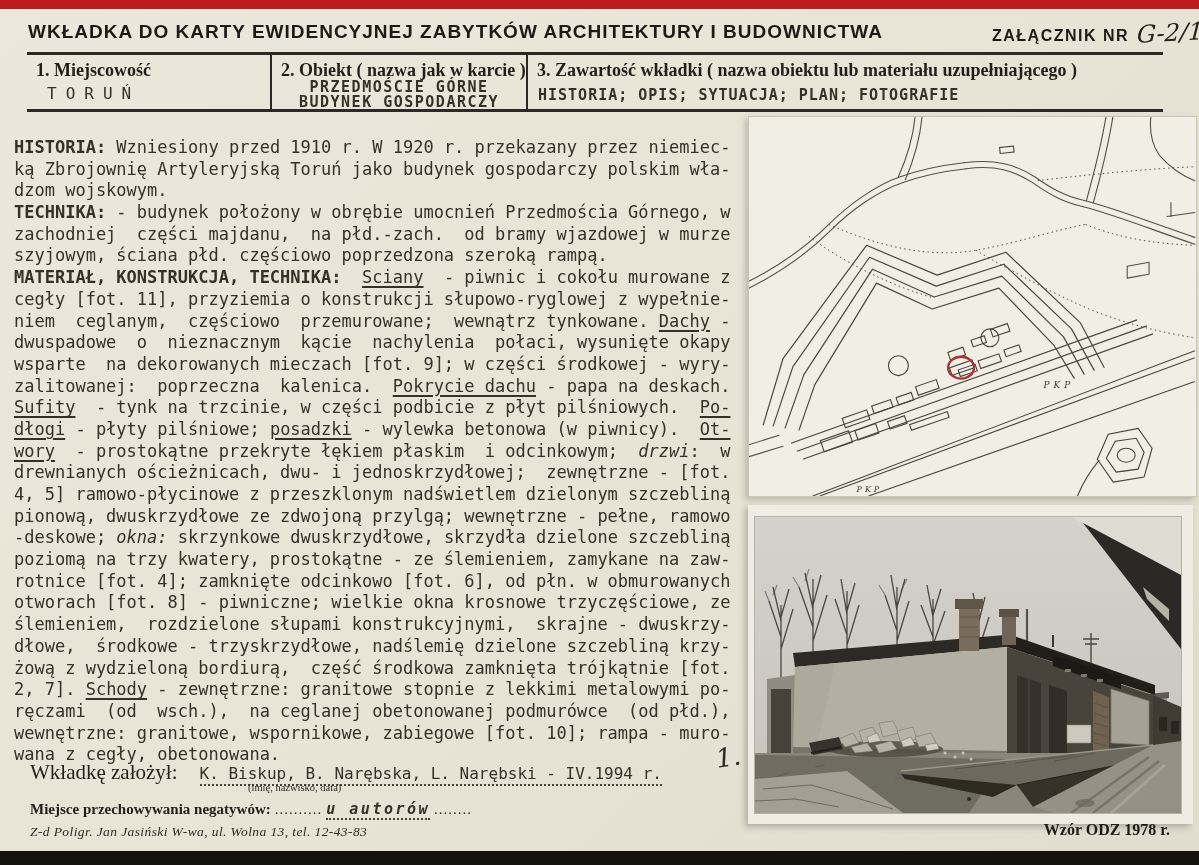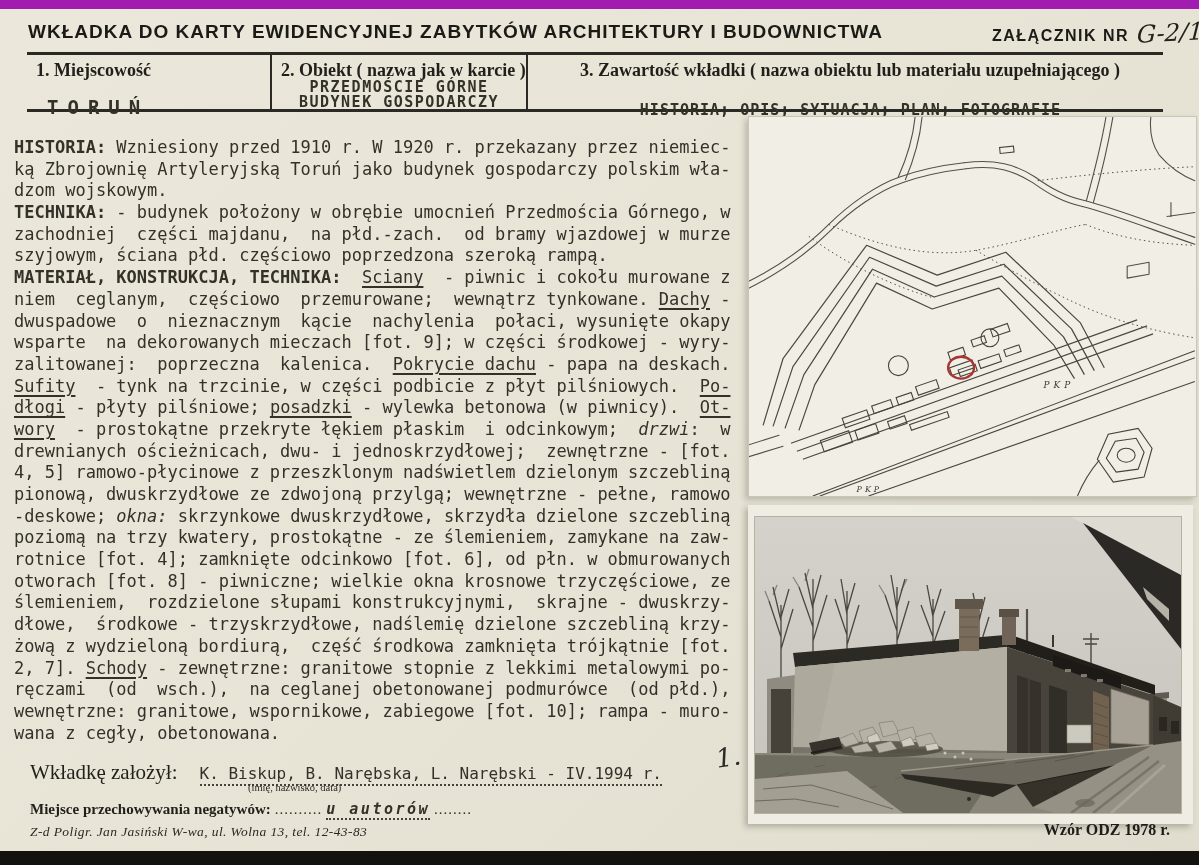--- a/index.html
+++ b/index.html
@@ -1,39 +1,39 @@
 <!DOCTYPE html>
 <html><head>
 <meta charset="utf-8">
 <style>
   html,body{margin:0;padding:0;background:#2a2822;}
-  #page{position:relative;width:1199px;height:865px;background:#a21caf;overflow:hidden;
+  #page{position:relative;width:1199px;height:865px;background:#b91c1c;overflow:hidden;
         font-family:"Liberation Serif",serif;}
   .paper{position:absolute;left:0;top:9px;width:1199px;height:842px;
          background:linear-gradient(135deg,#ebe8db 0%,#e7e4d6 55%,#e0ddcf 100%);}
   
   .doc-title{position:absolute;left:28px;top:12px;font-family:"Liberation Sans",sans-serif;
              font-weight:700;font-size:19px;letter-spacing:1px;color:#1c1a16;}
   .annex{position:absolute;left:992px;top:10px;white-space:nowrap;}
   .annex-label{font-family:"Liberation Sans",sans-serif;font-weight:700;font-size:16px;
                letter-spacing:1.5px;color:#1c1a16;}
   .annex-value{display:inline-block;font-family:"DejaVu Serif",serif;font-style:italic;
                font-size:24px;color:#23211c;transform:rotate(-3deg) skewX(-6deg);margin-left:4px;}
   
   .fields{position:absolute;left:27px;top:43px;width:1136px;height:54px;display:flex;
           border-top:3px solid #2b2923;border-bottom:3px solid #2b2923;}
   .fcell{position:relative;height:100%;box-sizing:border-box;}
   .fc1{width:245px;border-right:2px solid #2b2923;}
   .fc2{width:256px;border-right:2px solid #2b2923;}
-  .fc3{flex:1;text-align:center;}
+  .fc3{flex:1;}
   .flabel{font-size:18px;font-weight:700;color:#211f1a;padding:5px 0 0 9px;}
   .mono{font-family:"DejaVu Sans Mono",monospace;color:#343129;}
-  .fv-place{padding-left:20px;margin-top:15px;font-size:19px;font-weight:700;letter-spacing:9px;}
+  .fv-place{padding-left:20px;margin-top:3px;font-size:16px;font-weight:400;letter-spacing:9px;}
   .fv-obj{text-align:center;font-size:15px;font-weight:700;letter-spacing:1.5px;line-height:17px;margin-top:-2px;}
-  .fv-cont{padding-left:10px;margin-top:20px;font-size:15px;font-weight:700;letter-spacing:1px;}
+  .fv-cont{padding-left:10px;margin-top:5px;font-size:15px;font-weight:700;letter-spacing:1px;}
   
   .body-text{position:absolute;left:14px;top:112px;width:736px;
              font-family:"DejaVu Sans Mono",monospace;font-size:17px;line-height:21.7px;color:#343129;margin-top:16px;}
   .tl{white-space:pre;height:21.7px;}
   .seg-b{font-weight:700;}
   .seg-u{text-decoration:underline;text-underline-offset:3px;text-decoration-thickness:1.5px;}
   .seg-i{font-style:italic;}
   
   .map-wrap{position:absolute;left:748px;top:107px;width:449px;height:381px;background:#f1efe5;
             border:1px solid #c9c6b7;box-sizing:border-box;box-shadow:-3px 3px 6px rgba(60,55,40,.25);}
@@ -90,20 +90,21 @@
     </div>
 
     <div class="body-text">
         <div class="tl"><span class="seg-b">HISTORIA:</span><span class="seg-n"> Wzniesiony przed 1910 r. W 1920 r. przekazany przez niemiec-</span></div>
         <div class="tl"><span class="seg-n">ką Zbrojownię Artyleryjską Toruń jako budynek gospodarczy polskim wła-</span></div>
         <div class="tl"><span class="seg-n">dzom wojskowym.</span></div>
         <div class="tl"><span class="seg-b">TECHNIKA:</span><span class="seg-n"> - budynek położony w obrębie umocnień Przedmościa Górnego, w</span></div>
         <div class="tl"><span class="seg-n">zachodniej  części majdanu,  na płd.-zach.  od bramy wjazdowej w murze</span></div>
         <div class="tl"><span class="seg-n">szyjowym, ściana płd. częściowo poprzedzona szeroką rampą.</span></div>
         <div class="tl"><span class="seg-b">MATERIAŁ, KONSTRUKCJA, TECHNIKA:</span><span class="seg-n">  </span><span class="seg-u">Sciany</span><span class="seg-n">  - piwnic i cokołu murowane z</span></div>
+        <div class="tl"><span class="seg-n">cegły [fot. 11], przyziemia o konstrukcji słupowo-ryglowej z wypełnie-</span></div>
         <div class="tl"><span class="seg-n">niem  ceglanym,  częściowo  przemurowane;  wewnątrz tynkowane. </span><span class="seg-u">Dachy</span><span class="seg-n"> -</span></div>
         <div class="tl"><span class="seg-n">dwuspadowe  o  nieznacznym  kącie  nachylenia  połaci, wysunięte okapy</span></div>
         <div class="tl"><span class="seg-n">wsparte  na dekorowanych mieczach [fot. 9]; w części środkowej - wyry-</span></div>
         <div class="tl"><span class="seg-n">zalitowanej:  poprzeczna  kalenica.  </span><span class="seg-u">Pokrycie dachu</span><span class="seg-n"> - papa na deskach.</span></div>
         <div class="tl"><span class="seg-u">Sufity</span><span class="seg-n">  - tynk na trzcinie, w części podbicie z płyt pilśniowych.  </span><span class="seg-u">Po-</span></div>
         <div class="tl"><span class="seg-u">dłogi</span><span class="seg-n"> - płyty pilśniowe; </span><span class="seg-u">posadzki</span><span class="seg-n"> - wylewka betonowa (w piwnicy).  </span><span class="seg-u">Ot-</span></div>
         <div class="tl"><span class="seg-u">wory</span><span class="seg-n">  - prostokątne przekryte łękiem płaskim  i odcinkowym;  </span><span class="seg-i">drzwi</span><span class="seg-n">:  w</span></div>
         <div class="tl"><span class="seg-n">drewnianych ościeżnicach, dwu- i jednoskrzydłowej;  zewnętrzne - [fot.</span></div>
         <div class="tl"><span class="seg-n">4, 5] ramowo-płycinowe z przeszklonym nadświetlem dzielonym szczebliną</span></div>
         <div class="tl"><span class="seg-n">pionową, dwuskrzydłowe ze zdwojoną przylgą; wewnętrzne - pełne, ramowo</span></div>

